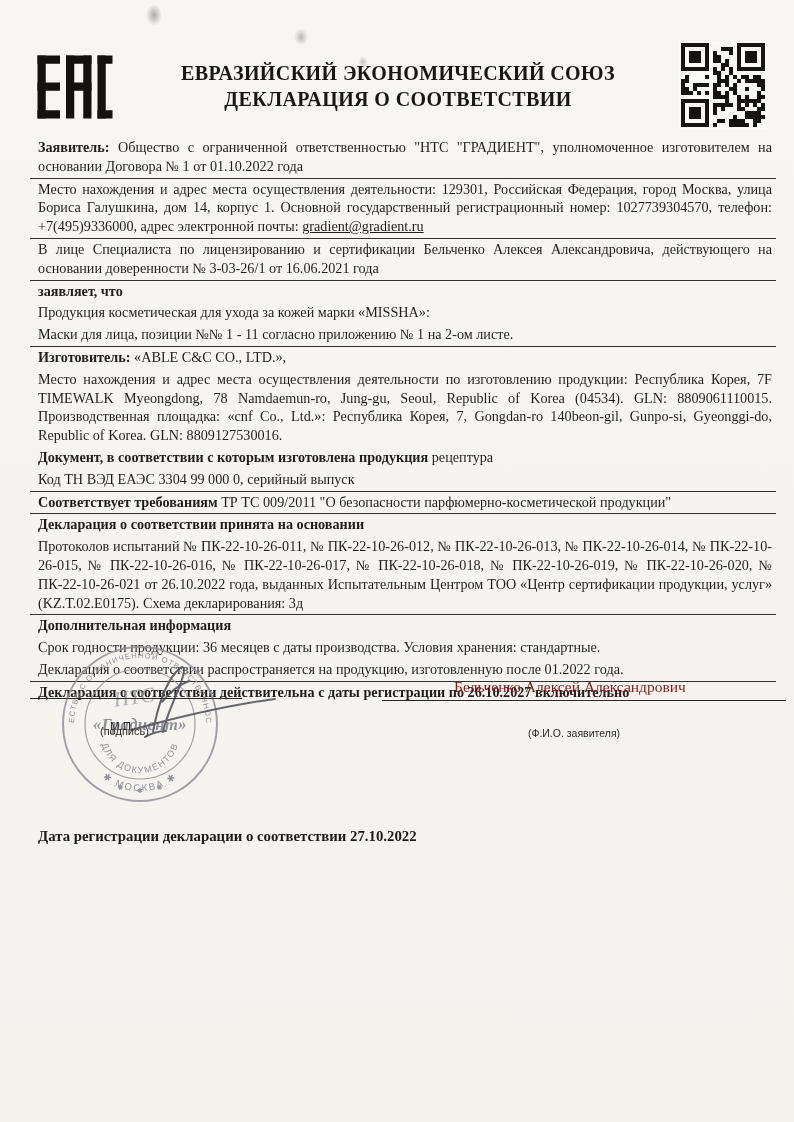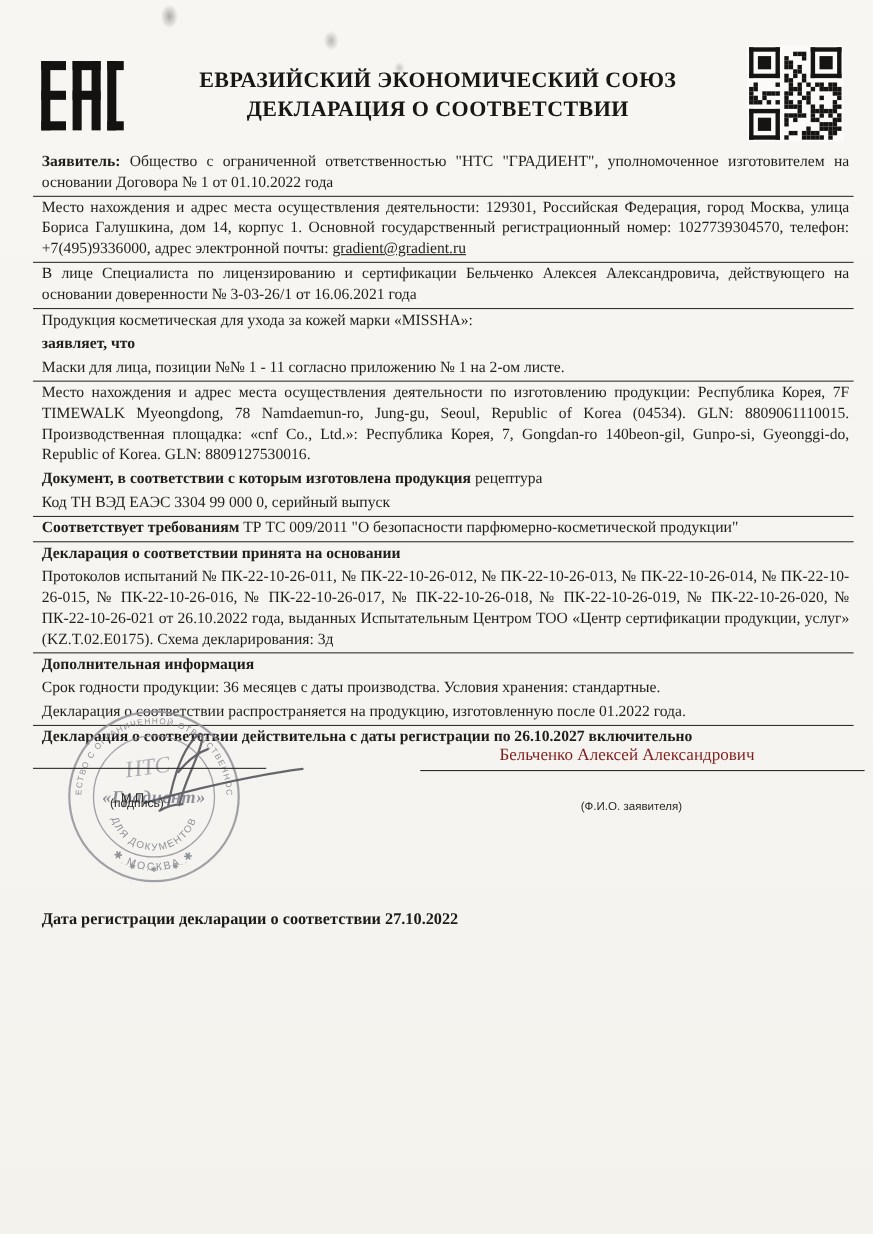--- a/index.html
+++ b/index.html
@@ -220,27 +220,31 @@
       <span>Общество с ограниченной ответственностью "НТС "ГРАДИЕНТ", уполномоченное изготовителем на основании Договора № 1 от 01.10.2022 года</span>
     </div>
     <div class="r hr">
       <span>Место нахождения и адрес места осуществления деятельности: 129301, Российская Федерация, город Москва, улица Бориса Галушкина, дом 14, корпус 1. Основной государственный регистрационный номер: 1027739304570, телефон: +7(495)9336000, адрес электронной почты:</span>
       <span class="u">gradient@gradient.ru</span>
     </div>
     <div class="r hr">
       <span>В лице Специалиста по лицензированию и сертификации Бельченко Алексея Александровича, действующего на основании доверенности № 3-03-26/1 от 16.06.2021 года</span>
     </div>
     <div class="r">
+      <span class="b">заявляет, что</span>
+    </div>
+    <div class="r">
       <span>Продукция косметическая для ухода за кожей марки «MISSHA»:</span>
     </div>
-    <div class="r">
-      <span class="b">заявляет, что</span>
-    </div>
     <div class="r hr">
       <span>Маски для лица, позиции №№ 1 - 11 согласно приложению № 1 на 2-ом листе.</span>
+    </div>
+    <div class="r">
+      <span class="b">Изготовитель:</span>
+      <span>«ABLE C&amp;C CO., LTD.»,</span>
     </div>
     <div class="r">
       <span>Место нахождения и адрес места осуществления деятельности по изготовлению продукции: Республика Корея, 7F TIMEWALK Myeongdong, 78 Namdaemun-ro, Jung-gu, Seoul, Republic of Korea (04534). GLN: 8809061110015. Производственная площадка: «cnf Co., Ltd.»: Республика Корея, 7, Gongdan-ro 140beon-gil, Gunpo-si, Gyeonggi-do, Republic of Korea. GLN: 8809127530016.</span>
     </div>
     <div class="r">
       <span class="b">Документ, в соответствии с которым изготовлена продукция</span>
       <span>рецептура</span>
     </div>
     <div class="r hr">
       <span>Код ТН ВЭД ЕАЭС 3304 99 000 0, серийный выпуск</span>

